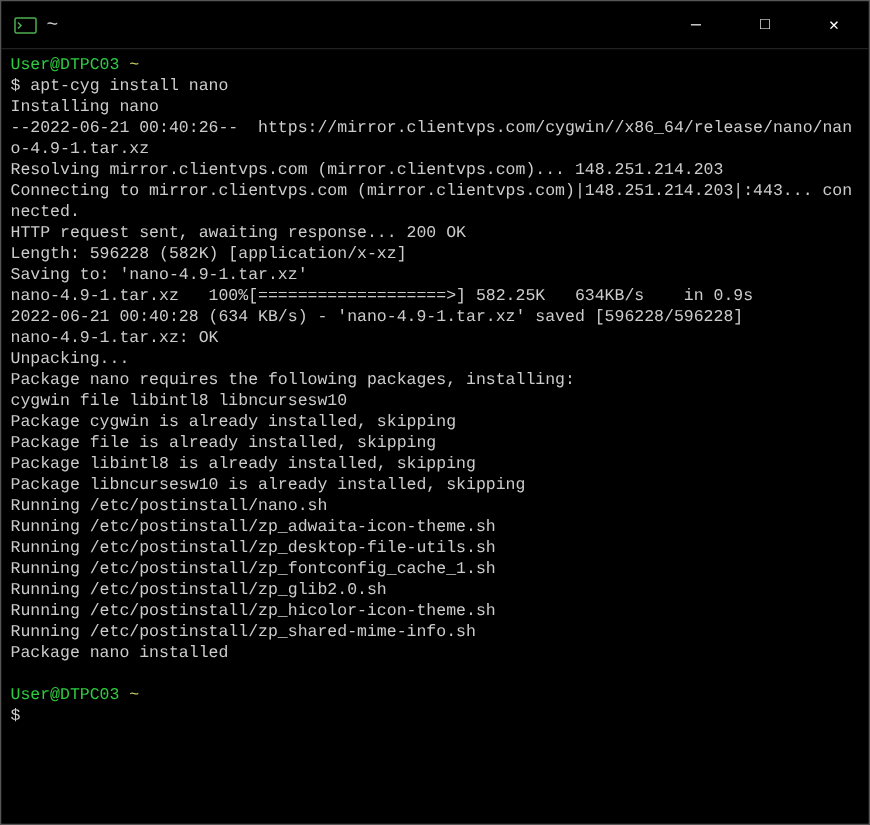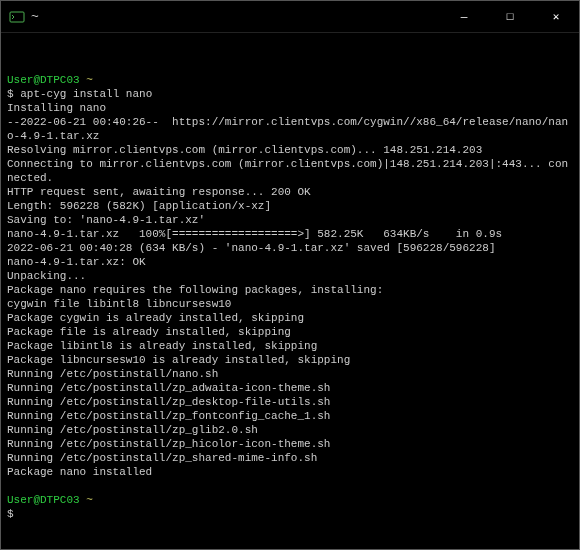--- a/index.html
+++ b/index.html
@@ -15,21 +15,21 @@
   .tb-left { display: flex; align-items: center; gap: 6px; padding-left: 8px; color: #ccc; font-size: 13px; }
   .tb-icon { width: 16px; height: 16px; display:inline-block; }
   .tb-controls { display: flex; height: 100%; }
   .tb-btn {
     width: 46px; height: 100%; display: flex; align-items: center; justify-content: center;
     color: #fff; font-size: 11px; cursor: pointer;
   }
   .terminal {
     flex: 1; background: #000; padding: 4px 6px 6px 6px; overflow: hidden;
     font-size: 11px; line-height: 14px; color: #ccc;
-    white-space: pre-wrap; word-break: break-all; margin-top: 36px;
+    white-space: pre-wrap; word-break: break-all;
   }
   .prompt-user { color: #2ecc40; }
   .prompt-tilde { color: #cccc66; }
   .line { display: block; }
 </style>
 </head>
 <body>
 
 <div class="window">
   <div class="titlebar">

